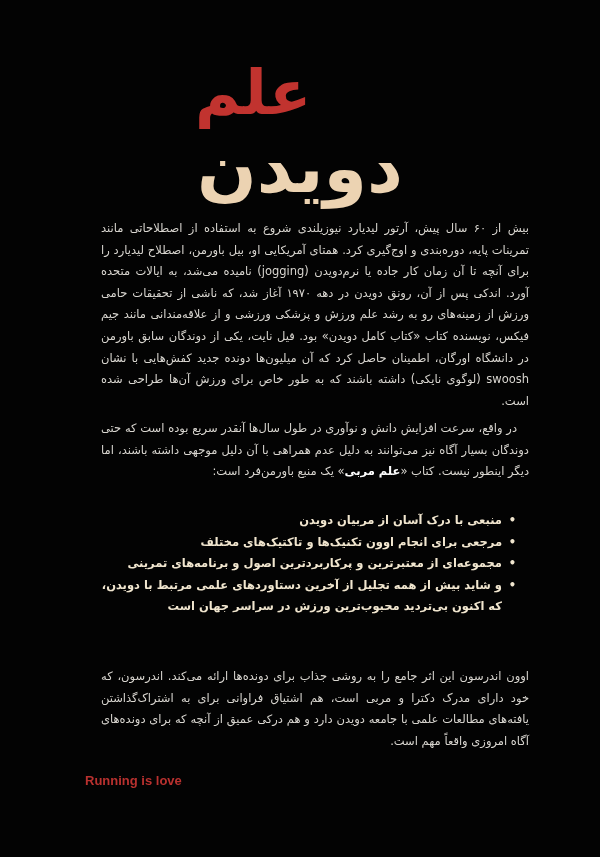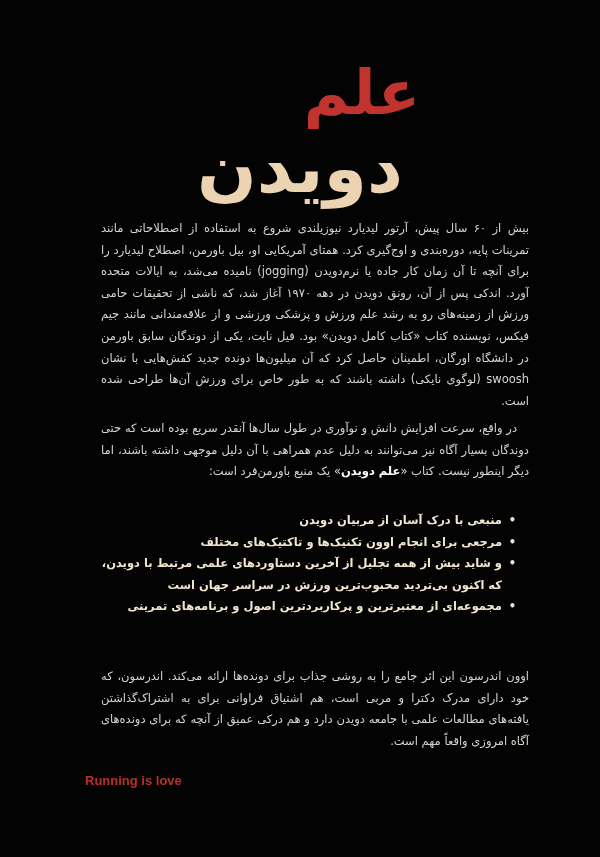--- a/index.html
+++ b/index.html
@@ -26,21 +26,21 @@
       right: 0;
       top: 40px;
       height: 160px;
       text-align: center;
     }
     .title-top {
       position: absolute;
       left: 195px;
       top: 22px;
       width: 225px;
-      text-align: right;
+      text-align: left;
       font-family: "DejaVu Sans", sans-serif;
       font-weight: bold;
       font-size: 62px;
       line-height: 62px;
       color: #c1332f;
       direction: rtl;
       letter-spacing: 0;
     }
     .title-bottom {
       position: absolute;
@@ -112,27 +112,27 @@
 <div class="page">
 
   <div class="title-block">
     <div class="title-top">علم</div>
     <div class="title-bottom">دویدن</div>
   </div>
 
   <p class="content para1" style="margin:0;">بیش از ۶۰ سال پیش، آرتور لیدیارد نیوزیلندی شروع به استفاده از اصطلاحاتی مانند تمرینات پایه، دوره‌بندی و اوج‌گیری کرد. همتای آمریکایی او، بیل باورمن، اصطلاح لیدیارد را برای آنچه تا آن زمان کار جاده یا نرم‌دویدن (jogging) نامیده می‌شد، به ایالات متحده آورد. اندکی پس از آن، رونق دویدن در دهه ۱۹۷۰ آغاز شد، که ناشی از تحقیقات حامی ورزش از زمینه‌های رو به رشد علم ورزش و پزشکی ورزشی و از علاقه‌مندانی مانند جیم فیکس، نویسنده کتاب «کتاب کامل دویدن» بود. فیل نایت، یکی از دوندگان سابق باورمن در دانشگاه اورگان، اطمینان حاصل کرد که آن میلیون‌ها دونده جدید کفش‌هایی با نشان swoosh (لوگوی نایکی) داشته باشند که به طور خاص برای ورزش آن‌ها طراحی شده است.</p>
 
   <p class="content para2" style="margin:0;">
-    <span class="indent"></span><span>در واقع، سرعت افزایش دانش و نوآوری در طول سال‌ها آنقدر سریع بوده است که حتی دوندگان بسیار آگاه نیز می‌توانند به دلیل عدم همراهی با آن دلیل موجهی داشته باشند، اما دیگر اینطور نیست. کتاب «</span><span class="bold-inline">علم دویدن</span><span>» یک منبع باورمن‌فرد است:</span>
+    <span class="indent"></span><span>در واقع، سرعت افزایش دانش و نوآوری در طول سال‌ها آنقدر سریع بوده است که حتی دوندگان بسیار آگاه نیز می‌توانند به دلیل عدم همراهی با آن دلیل موجهی داشته باشند، اما دیگر اینطور نیست. کتاب «</span><span class="bold-inline">علم مربی</span><span>» یک منبع باورمن‌فرد است:</span>
   </p>
 
   <ul class="bullets">
     <li>منبعی با درک آسان از مربیان دویدن</li>
     <li>مرجعی برای انجام اوون تکنیک‌ها و تاکتیک‌های مختلف</li>
+    <li>مجموعه‌ای از معتبرترین و پرکاربردترین اصول و برنامه‌های تمرینی</li>
     <li>و شاید بیش از همه تجلیل از آخرین دستاوردهای علمی مرتبط با دویدن، که اکنون بی‌تردید محبوب‌ترین ورزش در سراسر جهان است</li>
-    <li>مجموعه‌ای از معتبرترین و پرکاربردترین اصول و برنامه‌های تمرینی</li>
   </ul>
 
   <p class="content para3" style="margin:0;">اوون اندرسون این اثر جامع را به روشی جذاب برای دونده‌ها ارائه می‌کند. اندرسون، که خود دارای مدرک دکترا و مربی است، هم اشتیاق فراوانی برای به اشتراک‌گذاشتن یافته‌های مطالعات علمی با جامعه دویدن دارد و هم درکی عمیق از آنچه که برای دونده‌های آگاه امروزی واقعاً مهم است.</p>
 
   <div class="footer-tag">Running is love</div>
 
 </div>
 
 </body></html>

